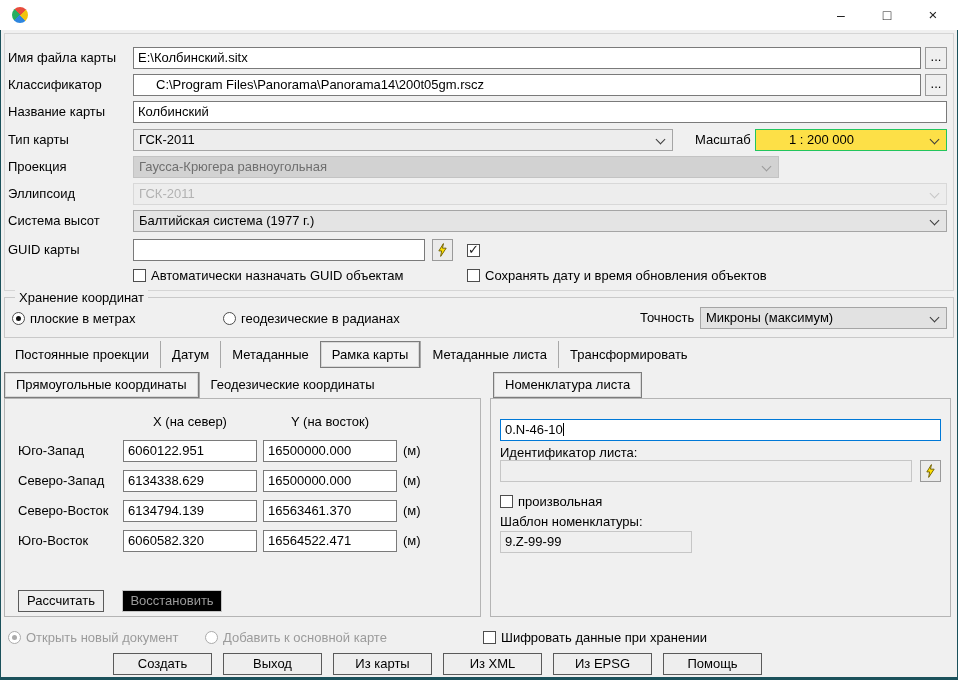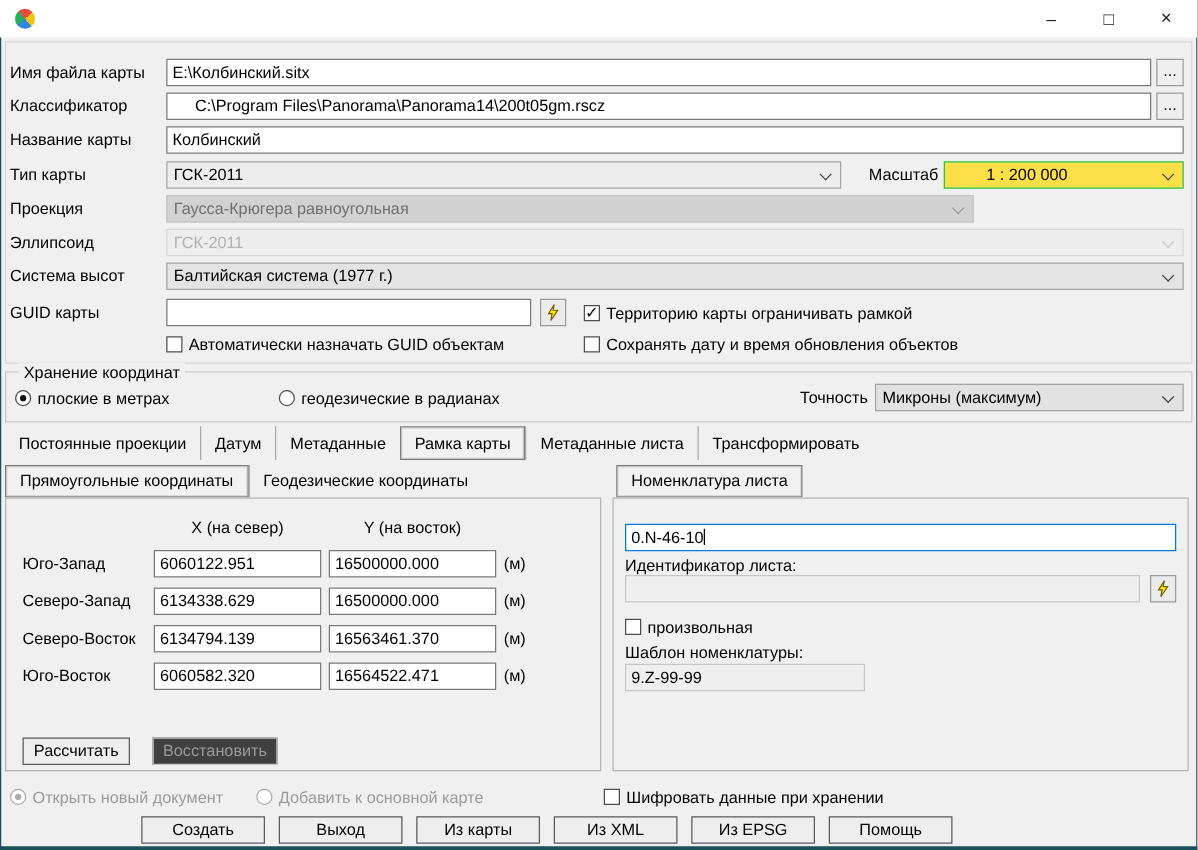--- a/index.html
+++ b/index.html
@@ -39,21 +39,21 @@
   .radio { width:13px; height:13px; background:#fff; border:1px solid #4d4d4d; border-radius:50%; position:relative; flex:0 0 13px; }
   .radio.checked::after { content:""; position:absolute; left:3px; top:3px; width:5px; height:5px; border-radius:50%; background:#111; }
   .radio.disabled { border-color:#ababab; }
   .radio.disabled.checked::after { background:#ababab; }
   .gray-text { color:#9b9b9b; }
   .tabs { position:absolute; display:flex; align-items:stretch; height:27px; }
   .tab { padding:0 11px; line-height:27px; white-space:nowrap; }
   .tab + .tab { border-left:1px solid #a8a8a8; }
   .tab.active { border:1px solid #7c7c7c; box-shadow:inset 0 0 0 1px #d8d8d8; background:#f2f2f2; line-height:25px; }
   .btn { position:absolute; background:#eeeeee; border:1px solid #5a5a5a; text-align:center; height:22px; line-height:20px; }
-  .btn.dis { background:#404040; border-color:#c4c4c4; color:#9a9a9a; }
+  .btn.dis { background:#000000; border-color:#c4c4c4; color:#9a9a9a; }
   .panel { position:absolute; border:1px solid #b4b4b4; background:#f0f0f0; }
   .hdr { position:absolute; text-align:center; height:16px; line-height:16px; }
   .flash-btn { position:absolute; width:21px; height:22px; background:#ebebeb; border:1px solid #9a9a9a; display:flex; align-items:center; justify-content:center; }
 </style>
 </head>
 <body>
 
 <div class="window">
 
   <div class="titlebar">
@@ -92,21 +92,20 @@
 
   <div class="lbl" style="left:8px; top:239px;">GUID карты</div>
   <div class="tbox" style="left:133px; top:239px; width:292px;"><span></span></div>
   <div class="flash-btn" style="left:432px; top:239px;">
     <svg width="11" height="14" viewBox="0 0 12 14">
         <path d="M7 0 L2 8 H5 L4 14 L10 5 H6 Z" fill="#ffe000" stroke="#6b5c00" stroke-width="1"></path>
       </svg>
   </div>
   <div class="ctl" style="left:467px; top:242px;">
     <span class="cb checked"></span>
-    <span>Территорию карты ограничивать рамкой</span>
   </div>
 
   <div class="ctl" style="left:133px; top:267px;">
     <span class="cb"></span>
     <span>Автоматически назначать GUID объектам</span>
   </div>
   <div class="ctl" style="left:467px; top:267px;">
     <span class="cb"></span>
     <span>Сохранять дату и время обновления объектов</span>
   </div>

